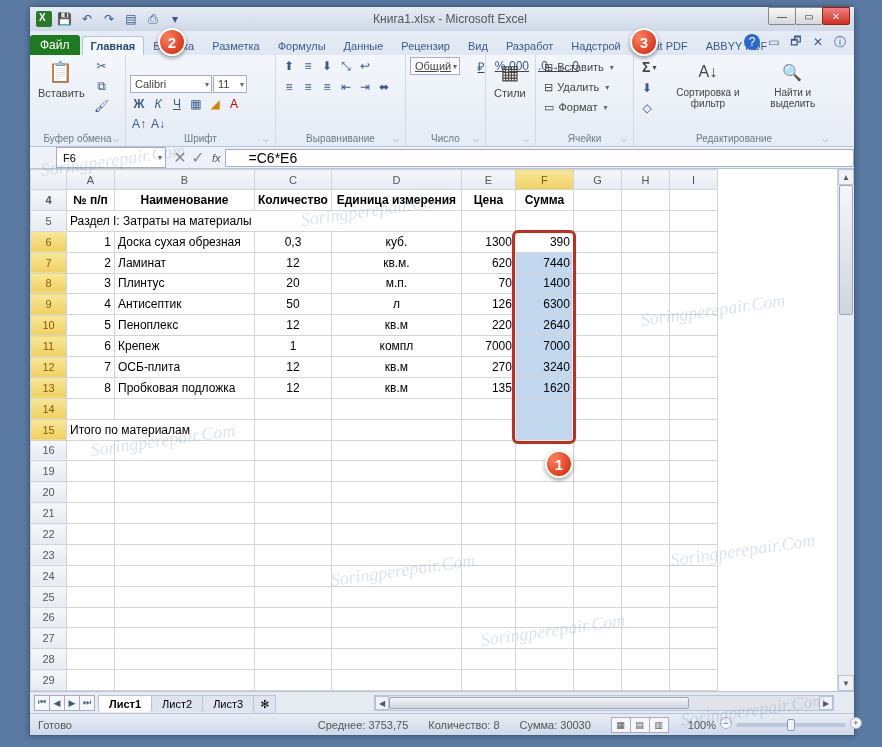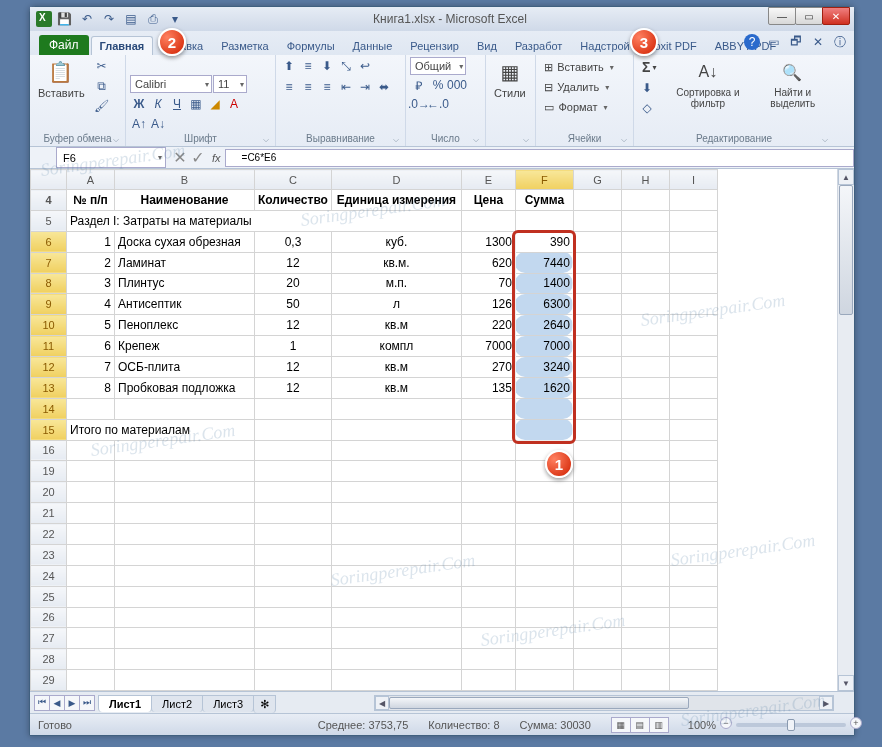--- a/index.html
+++ b/index.html
@@ -9,21 +9,21 @@
   .titlebar { height: 24px; background: linear-gradient(#e6ecf5,#cfd9e8); display: flex; align-items: center; font-size: 11px; color: #444; position: relative; }
   .qat { display: flex; align-items: center; gap: 4px; padding: 0 6px; }
   .qat .xl-icon { width: 16px; height: 16px; background: #2a7a2a; border-radius: 2px; position: relative; }
   .qat .xl-icon::after { content:"X"; color:#fff; font-size:10px; font-weight:bold; position:absolute; left:3px; top:1px;}
   .qat-btn { width: 18px; height: 18px; display:flex; align-items:center; justify-content:center; color:#3a5a8a; font-size:12px; cursor:pointer; }
   .title-center { position:absolute; left:0; right:8px; text-align:center; font-size:12px; color:#555; pointer-events:none;padding-left:24px;}
   .winbtns { position:absolute; right:4px; top:0; display:flex; }
   .winbtn { width:28px; height:18px; border:1px solid #888; background:linear-gradient(#f8f8f8,#d8d8d8); margin-left:-1px; display:flex; align-items:center; justify-content:center; font-size:10px; color:#333; cursor:pointer; border-radius:0 0 2px 2px;}
   .winbtn.close { background:linear-gradient(#f08080,#d03020); color:#fff; border-color:#a02010;}
   
-  .tabrow { height:24px; background:linear-gradient(#e6ecf5,#dfe7f2); display:flex; align-items:flex-end; padding:0 9px; font-size:11px; position:relative;}
+  .tabrow { height:24px; background:linear-gradient(#e6ecf5,#dfe7f2); display:flex; align-items:flex-end; padding:0 0; font-size:11px; position:relative;}
   .file-tab { background:#1e7a1e; color:#fff; padding:3px 10px; border-radius:3px 3px 0 0; margin-right:2px; cursor:pointer; font-size:12px;}
   .rtab { padding:3px 8px; color:#3a5a8a; cursor:pointer; border:1px solid transparent; border-bottom:none; border-radius:3px 3px 0 0;}
   .rtab.active { background:#f3f6fb; border-color:#b6c4d6; color:#2a4a7a; font-weight:600;}
   .tabrow .right-icons { position:absolute; right:6px; top:3px; display:flex; gap:6px; color:#3a5a8a; }
   .right-icons span { width:16px; height:16px; display:flex; align-items:center; justify-content:center; cursor:pointer; font-size:12px;}
   .help-icon { background:#2a6acc; color:#fff; border-radius:50%; width:14px; height:14px; font-size:10px;}
   
   .ribbon { height:92px; background:linear-gradient(#f3f6fb,#e6ecf5); border-bottom:1px solid #b6c4d6; display:flex; font-size:11px; color:#444;}
   .group { border-right:1px solid #cfd9e8; display:flex; flex-direction:column; padding:2px 4px 0 4px;}
   .group-body { flex:1; display:flex; align-items:flex-start; gap:4px;}
@@ -42,34 +42,34 @@
   .menu-item { display:flex; align-items:center; gap:4px; height:20px; padding:0 4px; cursor:pointer;}
   .menu-item::after { content:"▾"; font-size:8px; color:#666; margin-left:2px;}
   .sigma-btn { display:flex; align-items:center; gap:2px; height:20px; padding:0 4px; cursor:pointer; font-size:14px;}
   
   .fbar-row { height:22px; border-bottom:1px solid #b6c4d6; display:flex; align-items:center; background:#eef2f8;}
   .namebox { width:110px; border:1px solid #aac; background:#fff; margin:0 2px 0 26px; height:21px; font-size:11px; padding:0 16px 0 6px; position:relative; display:flex; align-items:center;}
   .namebox::after { content:"▾"; position:absolute; right:3px; font-size:8px; color:#666;}
   .fx-btns { display:flex; gap:2px; padding:0 4px; color:#888;}
   .fx-btns span {width:16px; text-align:center;}
   .fx { font-style:italic; color:#555; font-size:11px; padding:0 4px 0 2px;}
-  .formula-input { flex:1; border:1px solid #aac; background:#fff; height:18px; font-size:10px; padding:0 16px; display:flex; align-items:center;}
+  .formula-input { flex:1; border:1px solid #aac; background:#fff; height:18px; font-size:14px; padding:0 23px; display:flex; align-items:center;}
   
   .grid-wrap { flex:1; display:flex; overflow:hidden; position:relative;}
   .grid { border-collapse:collapse; font-size:12px; color:#000; table-layout:fixed;}
   .grid th, .grid td { border:1px solid #d4d4d4; height:20px; padding:0 3px; overflow:hidden; white-space:nowrap;}
   .grid thead th { background:linear-gradient(#f5f7fa,#e6ebf2); font-weight:normal; text-align:center; color:#555; font-size:11px;}
   .grid .rowhdr { background:linear-gradient(#f5f7fa,#e6ebf2); text-align:center; width:36px; color:#555; font-size:11px;}
   .grid .rowhdr.sel { background:linear-gradient(#f8e79a,#f0d060); color:#8a5a00;}
   .grid thead th.sel { background:linear-gradient(#f8e79a,#f0d060); color:#8a5a00;}
   .corner { width:36px; background:#e6ebf2;}
   .hdr-row td { font-weight:bold; text-align:center; background:#fff;}
   .data-row td.num { text-align:right;}
   .data-row td.ctr { text-align:center;}
-  .selcell { background:#c2d8ef;border-radius:10px;}
+  .selcell { background:#c2d8ef;}
   .activecell { background:#fff !important;}
   .sel-border { position:absolute; border:3px solid #c03020; border-radius:6px; pointer-events:none; box-shadow:0 0 0 1px rgba(255,255,255,.6) inset;}
   
   .sheetbar { height:22px; background:#e6ebf2; border-top:1px solid #b6c4d6; display:flex; align-items:center; font-size:11px; position:relative;}
   .navbtns { display:flex; gap:0; padding:0 4px;}
   .navbtns span { width:16px; height:16px; border:1px solid #aac; background:#f5f7fa; display:flex; align-items:center; justify-content:center; font-size:9px; color:#3a5a8a; cursor:pointer; margin-right:-1px;}
   .sheettab { padding:2px 10px; background:#fff; border:1px solid #b6c4d6; border-bottom:none; border-radius:0 0 4px 4px; margin-right:-1px; cursor:pointer; transform:translateY(1px);}
   .sheettab.active { background:#fff; font-weight:600; z-index:2;}
   .sheettab.inactive { background:#dfe5ee;}
   .hscroll { position:absolute; right:20px; bottom:2px; width:460px; height:16px; background:#e0e4ea; border:1px solid #b6c4d6;}
@@ -199,21 +199,21 @@
           <div class="smallbtn">≡</div>
           <div class="smallbtn">⇤</div>
           <div class="smallbtn">⇥</div>
           <div class="smallbtn">⬌</div>
         </div>
       </div>
       <div class="group-label">Выравнивание</div>
     </div>
 
     <div class="group" style="width:80px">
-      <div class="group-body" style="flex-direction:column; gap:1px;">
+      <div class="group-body" style="flex-direction:row; gap:12px;text-decoration:underline;">
         <div class="combo">Общий</div>
         <div class="row-btns">
           <div class="smallbtn">₽</div>
           <div class="smallbtn">%</div>
           <div class="smallbtn">000</div>
         </div>
         <div class="row-btns">
           <div class="smallbtn">.0→</div>
           <div class="smallbtn">←.0</div>
         </div>

